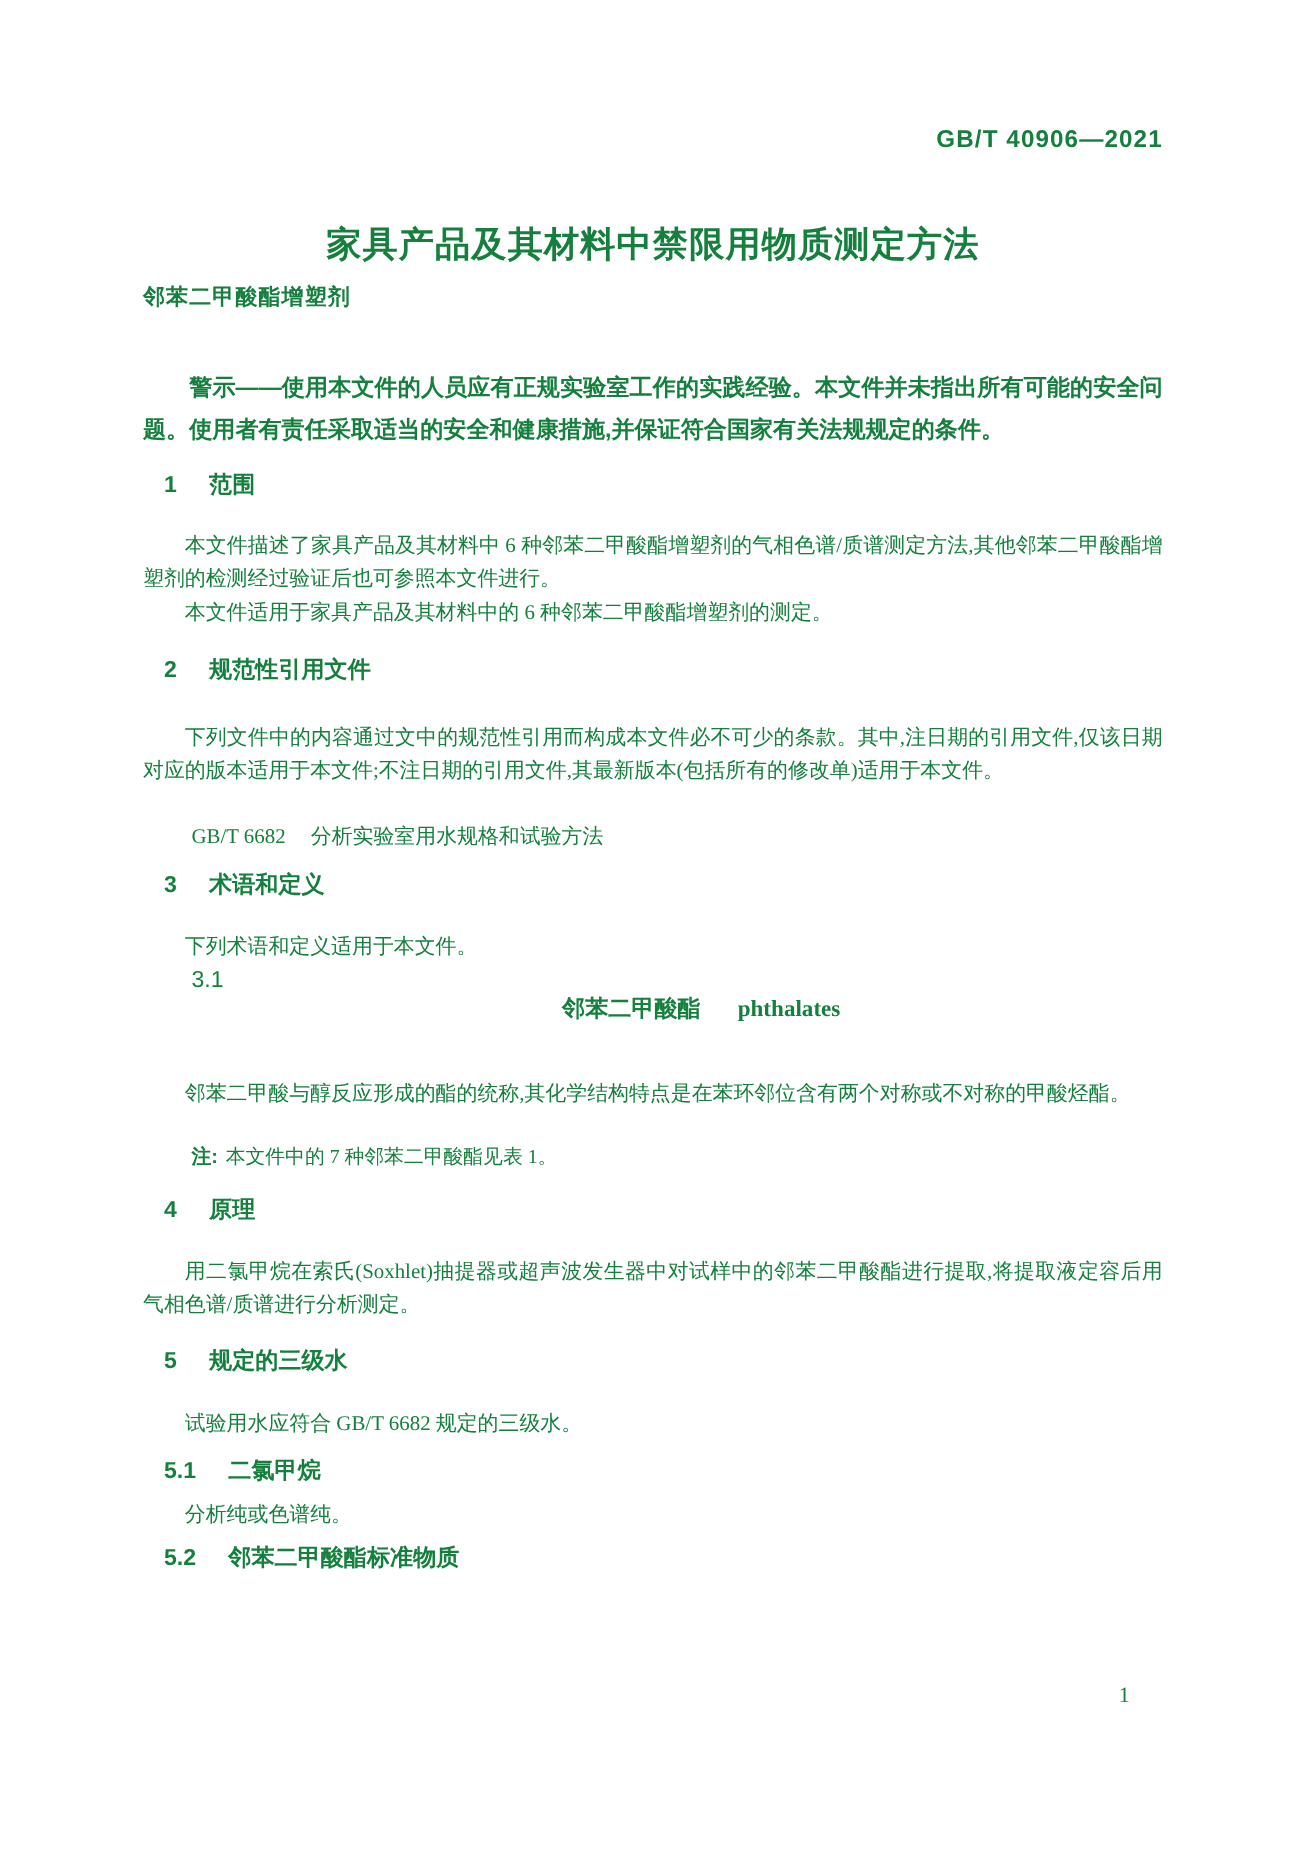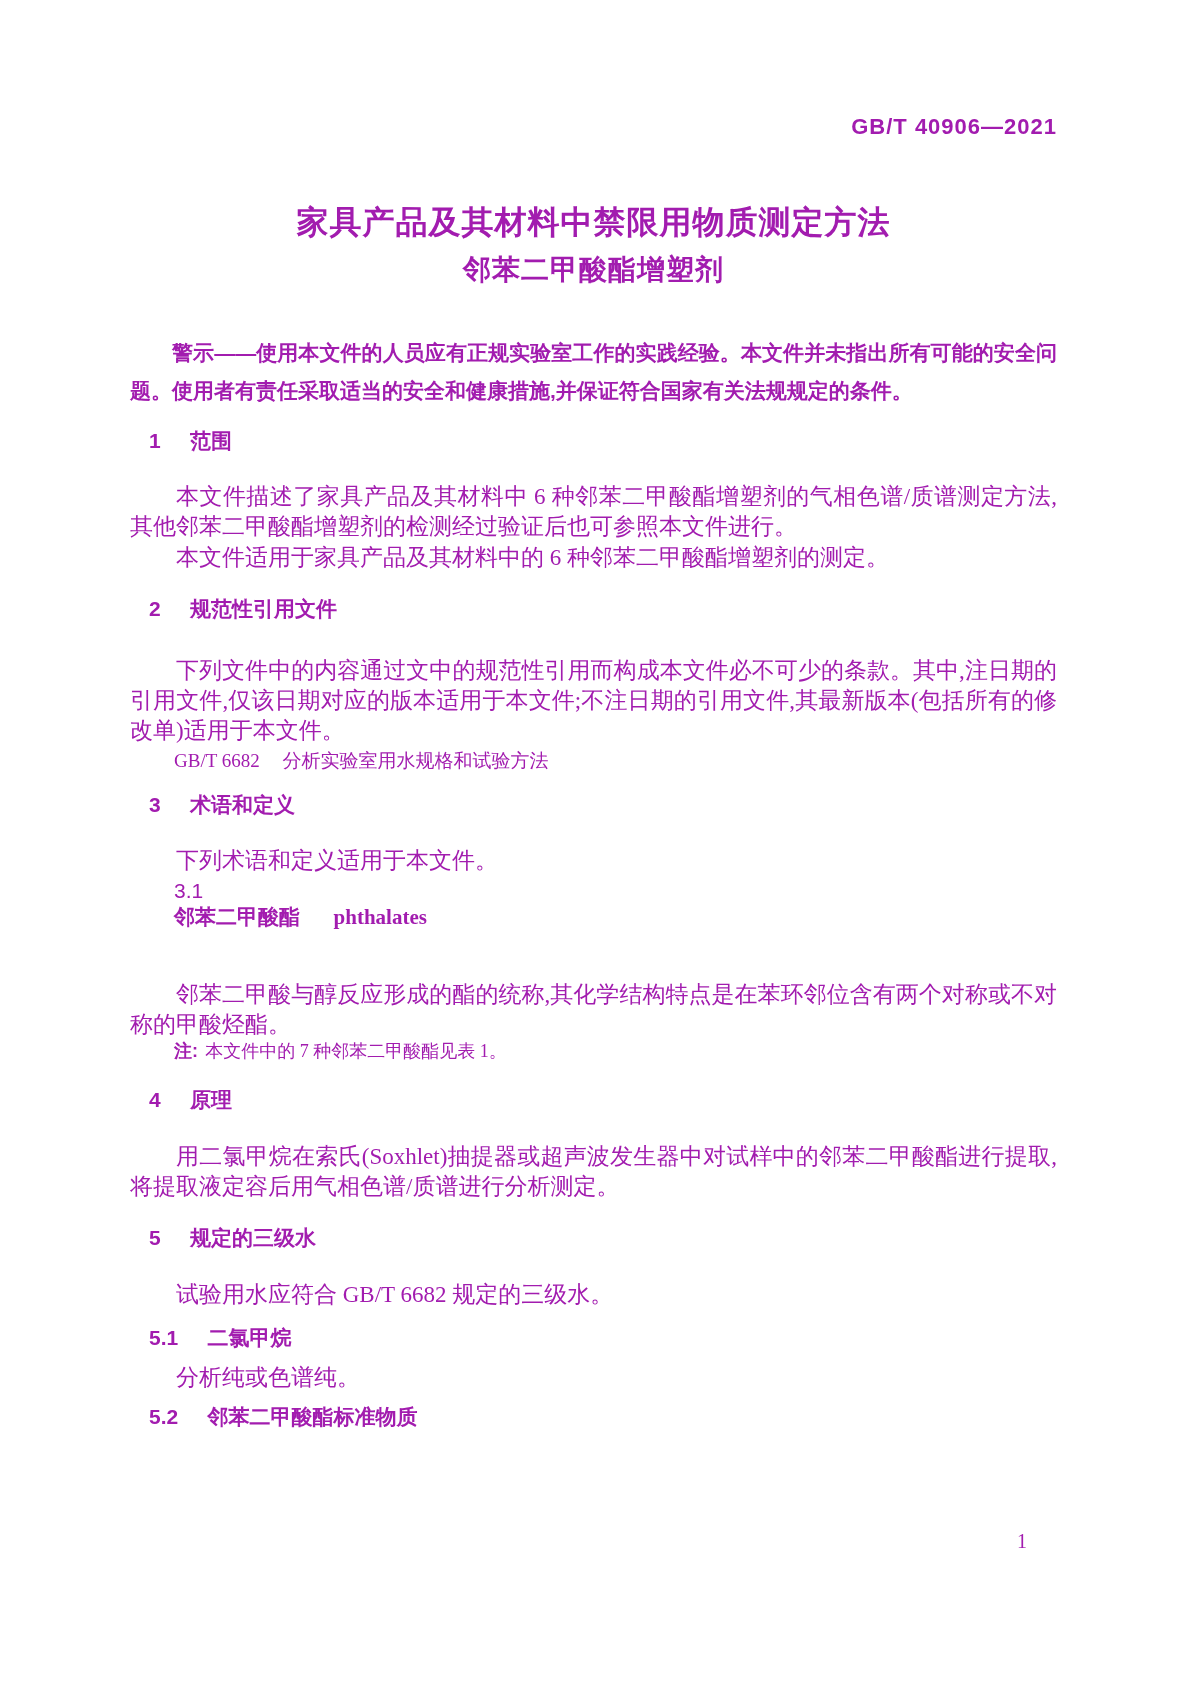--- a/index.html
+++ b/index.html
@@ -1,63 +1,63 @@
 <!DOCTYPE html>
 <html><head>
 <meta charset="utf-8">
 <style>
   html,body { margin:0; padding:0; background:#e8e8e8; }
   .page {
     position:relative;
     width:1191px; height:1684px;
     margin:0 auto;
     background:#ffffff;
-    color:#a21caf;
+    color:#15803d;
     font-family:"Liberation Serif","DejaVu Serif",serif;
     overflow:hidden;
   }
   .blk { position:absolute; left:130px; width:927px; }
 
   .doc-number {
     top:114px; text-align:right;
     font-family:"Liberation Sans","DejaVu Sans",sans-serif;
     font-weight:700; font-size:22px; letter-spacing:1px;
   }
   .title-line1 {
     top:202px; text-align:center;
     font-family:Liberation Serif, serif;
     font-weight:700; font-size:32px; line-height:40px; letter-spacing:1px;
   }
   .title-line2 {
-    top:252px; text-align:center;
+    top:252px; 
     font-family:Liberation Serif, serif;
-    font-weight:700; font-size:28px; line-height:36px; letter-spacing:1px;
+    font-weight:700; font-size:20px; line-height:36px; letter-spacing:1px;
   }
   .warning {
     top:334px;
     font-family:"Liberation Sans","DejaVu Sans",sans-serif;
     font-weight:700; font-size:21px; line-height:38px;
     text-indent:2em; text-align:justify; text-justify:inter-ideograph;
   }
   .sec-heading {
     font-family:"Liberation Sans","DejaVu Sans",sans-serif;
     font-weight:700; font-size:21px; line-height:26px;margin-left:19px;
   }
   .sec-heading .sec-num { display:inline-block; margin-right:1.4em; }
   .body-p {
-    font-size:23px; line-height:30px;
+    font-size:19px; line-height:30px;
     text-indent:2em; text-align:justify; text-justify:inter-ideograph;
   }
   .plain-line { font-size:19px; line-height:30px; }
   .hang { padding-left:44px; }
   .ref-code { margin-right:1.2em; }
   .term-num { font-family:"Liberation Sans","DejaVu Sans",sans-serif; font-size:21px; line-height:26px;margin-left:44px; }
   .term-name {
     font-family:"Liberation Sans","DejaVu Sans",sans-serif;
-    font-weight:700; font-size:21px; line-height:26px;
+    font-weight:700; font-size:21px; line-height:26px;text-align:center;
   }
   .term-en { font-family:"Liberation Serif","DejaVu Serif",serif; font-weight:700; margin-left:1.6em; }
   .note { font-size:18px; line-height:26px; }
   .note-label {
     font-family:"Liberation Sans","DejaVu Sans",sans-serif;
     font-weight:700; margin-right:0.4em;
   }
   .page-number { top:1530px; text-align:right; padding-right:30px; box-sizing:border-box; font-size:20px; }
 
   

